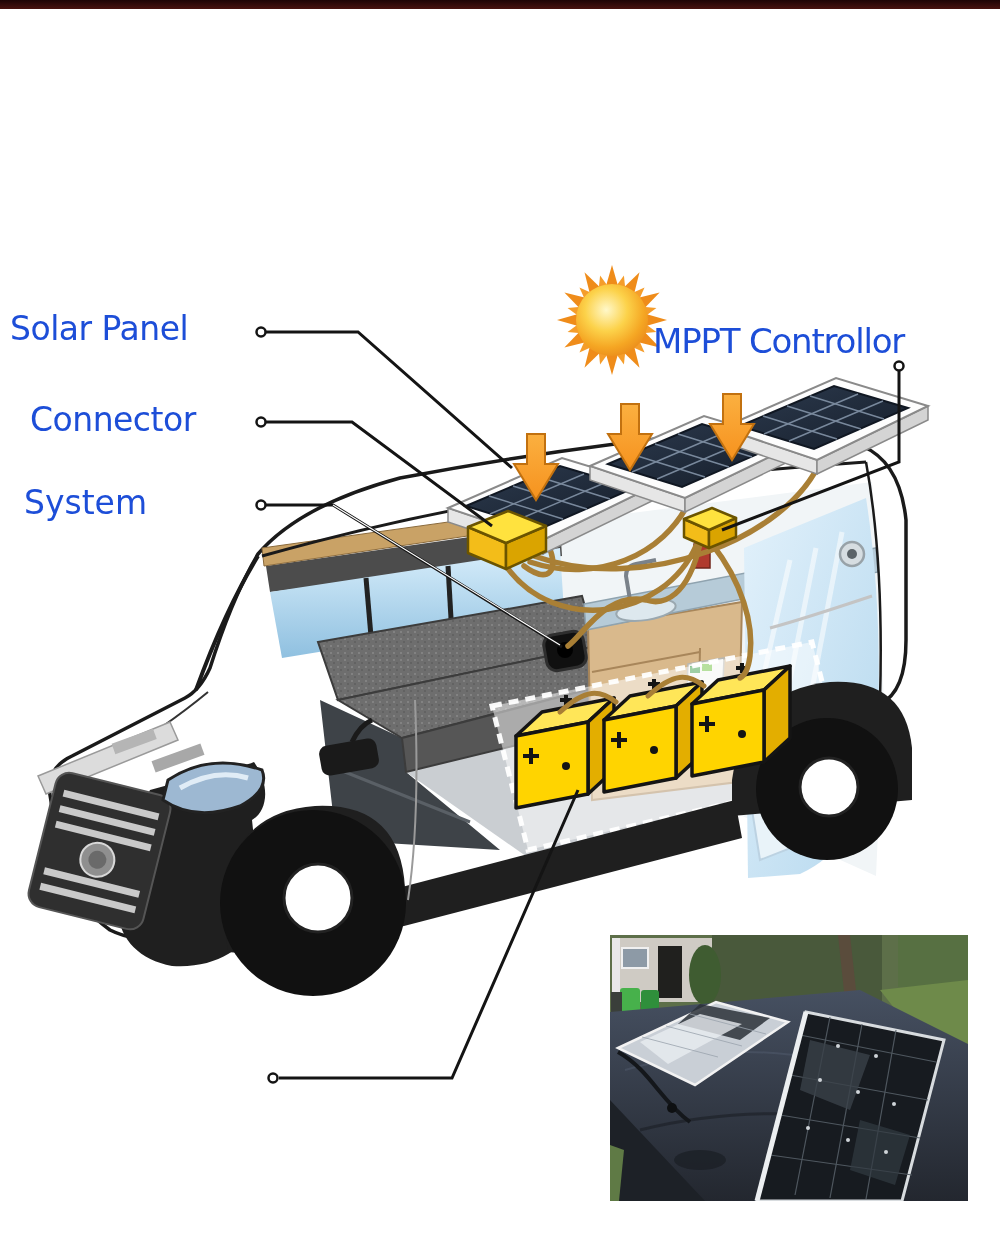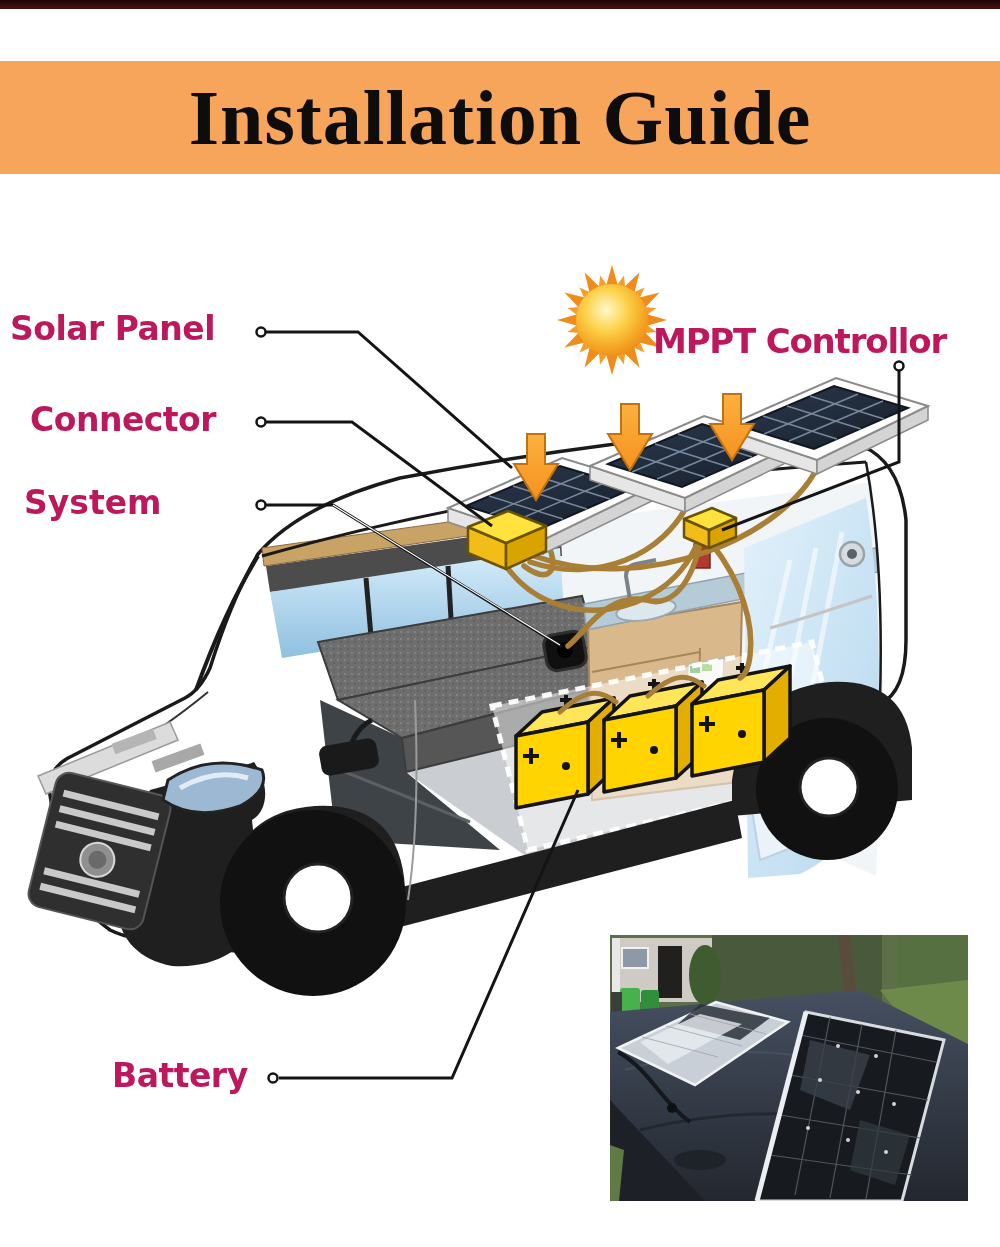--- a/index.html
+++ b/index.html
@@ -4,38 +4,35 @@
 <style>
   html,body{margin:0;padding:0;background:#ffffff;}
   #page{position:relative;width:1000px;height:1247px;background:#ffffff;overflow:hidden;
         font-family:"DejaVu Sans","Liberation Sans",sans-serif;}
   #top-bar{position:absolute;left:0;top:0;width:1000px;height:9px;
            background:linear-gradient(#1d0405,#48120f);}
   #banner{position:absolute;left:0;top:61px;width:1000px;height:113px;background:#f6a55b;
           display:flex;align-items:center;justify-content:center;}
   #banner h1{margin:0;font-family:"Liberation Serif","DejaVu Serif",serif;font-weight:bold;
              font-size:78px;color:#0d0d0d;letter-spacing:1px;}
-  .lbl{position:absolute;font-weight:bold;color:#be185d;white-space:nowrap;}
+  .lbl{position:absolute;font-weight:normal;color:#1d4ed8;white-space:nowrap;}
   #lbl-solar{left:10px;top:309px;font-size:33px;letter-spacing:-0.5px;}
   #lbl-conn{left:30px;top:400px;font-size:33px;letter-spacing:-0.5px;}
   #lbl-sys{left:24px;top:480px;width:236px;font-size:33px;line-height:1.42;
            white-space:normal;}
   #lbl-mppt{left:653px;top:321px;font-size:34px;letter-spacing:-1.2px;}
   #lbl-batt{left:112px;top:1056px;font-size:33px;letter-spacing:-0.5px;}
   svg{position:absolute;left:0;top:0;}
 </style>
 </head>
 <body>
 
 <div id="page">
   <div id="top-bar"></div>
 
-  <div id="banner">
-    <h1>Installation Guide</h1>
-  </div>
 
   <svg width="1000" height="1247" viewBox="0 0 1000 1247">
     <defs>
       <radialGradient id="sunG" cx="42%" cy="36%" r="70%">
         <stop offset="0%" stop-color="#fff8c9"></stop>
           <stop offset="42%" stop-color="#fcd24a"></stop>
         <stop offset="75%" stop-color="#f5a623"></stop>
           <stop offset="100%" stop-color="#e9891a"></stop>
       </radialGradient>
       <linearGradient id="glassG" x1="0" y1="0" x2="0" y2="1">
@@ -370,14 +367,13 @@
       <polygon points="610,1145 624,1150 619,1201 610,1201" fill="#5f7a45"></polygon>
     </g>
   </svg>
 
   <div class="lbl" id="lbl-solar">Solar Panel</div>
   <div class="lbl" id="lbl-conn">Connector</div>
   <div class="lbl" id="lbl-sys">
     <span>System</span><br>
   </div>
   <div class="lbl" id="lbl-mppt">MPPT Controllor</div>
-  <div class="lbl" id="lbl-batt">Battery</div>
 </div>
 
 </body></html>

